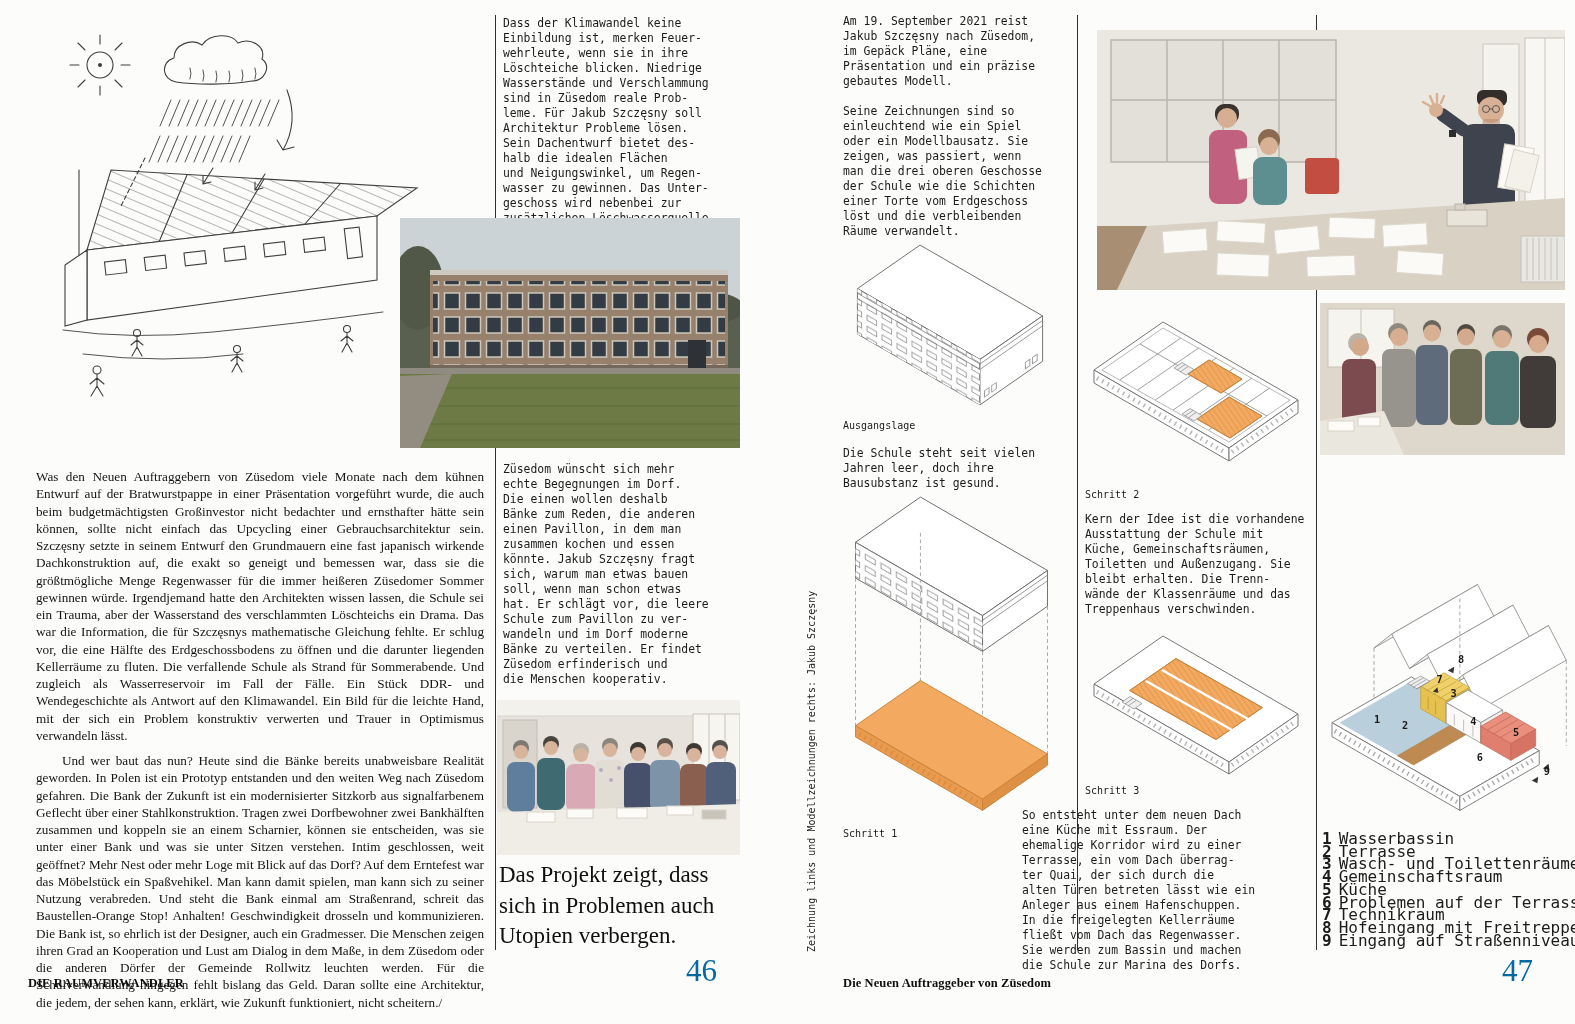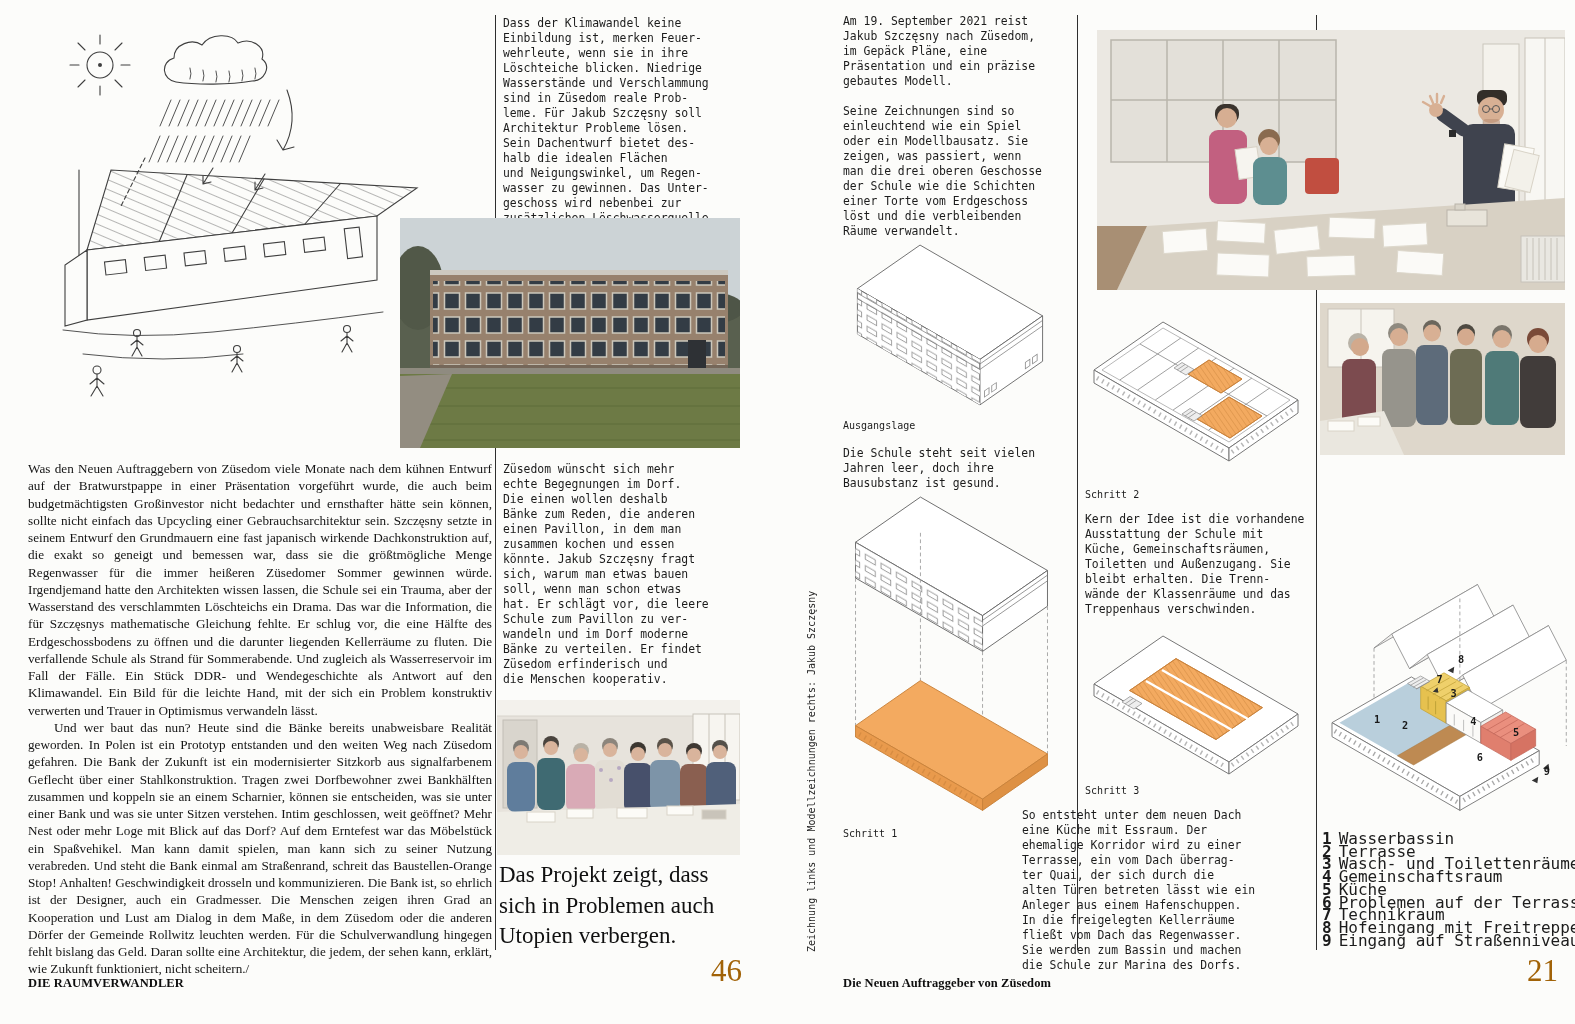--- a/index.html
+++ b/index.html
@@ -4,28 +4,28 @@
 <style>
   html,body{margin:0;padding:0;background:#9a9a9a;}
   .spread{position:relative;width:1575px;height:1024px;background:#fcfcfa;overflow:hidden;
           font-family:"Liberation Serif",serif;color:#161616;}
   .mono{position:absolute;font-family:"DejaVu Sans Mono",monospace;font-size:11.4px;
         line-height:15px;color:#1c1c1c;white-space:pre;}
   .mono-label{position:absolute;font-family:"DejaVu Sans Mono",monospace;font-size:10px;
         line-height:15px;color:#1c1c1c;white-space:pre;}
   .body-text{position:absolute;left:28px;top:460px;width:464px;font-size:13.2px;
         line-height:17.25px;text-align:justify;color:#141414;}
-  .body-text p{margin:0;}
+  .body-text p{margin:8px;}
   .body-text p.indent{text-indent:26px;}
   .quote{position:absolute;left:499px;top:860px;width:260px;font-size:23px;line-height:30.5px;
         color:#101010;white-space:pre;}
   .vrule{position:absolute;top:15px;height:935px;width:1px;background:#2e2e2e;}
   .footer-title{position:absolute;top:976px;font-family:Liberation Serif, serif;
         font-weight:bold;font-size:12.5px;letter-spacing:.1px;color:#0e0e0e;}
-  .pagenum{position:absolute;top:953px;width:56px;font-size:31px;color:#a16207;text-align:right;}
+  .pagenum{position:absolute;top:953px;width:56px;font-size:31px;color:#0369a1;text-align:left;}
   .legend{position:absolute;left:1322px;top:833px;font-family:"DejaVu Sans Mono",monospace;
         font-size:16px;line-height:12.7px;color:#1c1c1c;}
   .legend .row{white-space:pre;}
   .legend b{font-weight:bold;margin-right:7px;}
   .vertcap{position:absolute;left:806px;top:952px;font-family:"DejaVu Sans Mono",monospace;
         font-size:10px;color:#222;white-space:pre;transform:rotate(-90deg);transform-origin:0 0;}
   svg{position:absolute;display:block;}
   svg text{font-family:"DejaVu Sans Mono",monospace;font-weight:bold;font-size:11px;fill:#1a1a1a;}
 </style>
 </head>
@@ -491,15 +491,15 @@
     <div class="row"><b>3</b><span>Wasch- und Toilettenräume</span></div>
     <div class="row"><b>4</b><span>Gemeinschaftsraum</span></div>
     <div class="row"><b>5</b><span>Küche</span></div>
     <div class="row"><b>6</b><span>Problemen auf der Terrasse</span></div>
     <div class="row"><b>7</b><span>Technikraum</span></div>
     <div class="row"><b>8</b><span>Hofeingang mit Freitreppe</span></div>
     <div class="row"><b>9</b><span>Eingang auf Straßenniveau</span></div>
   </div>
 
   <div class="footer-title" style="left:843px">Die Neuen Auftraggeber von Züsedom</div>
-  <div class="pagenum" style="left:1502px">21</div>
+  <div class="pagenum" style="left:1502px">47</div>
 
 </div>
 
 </body></html>

